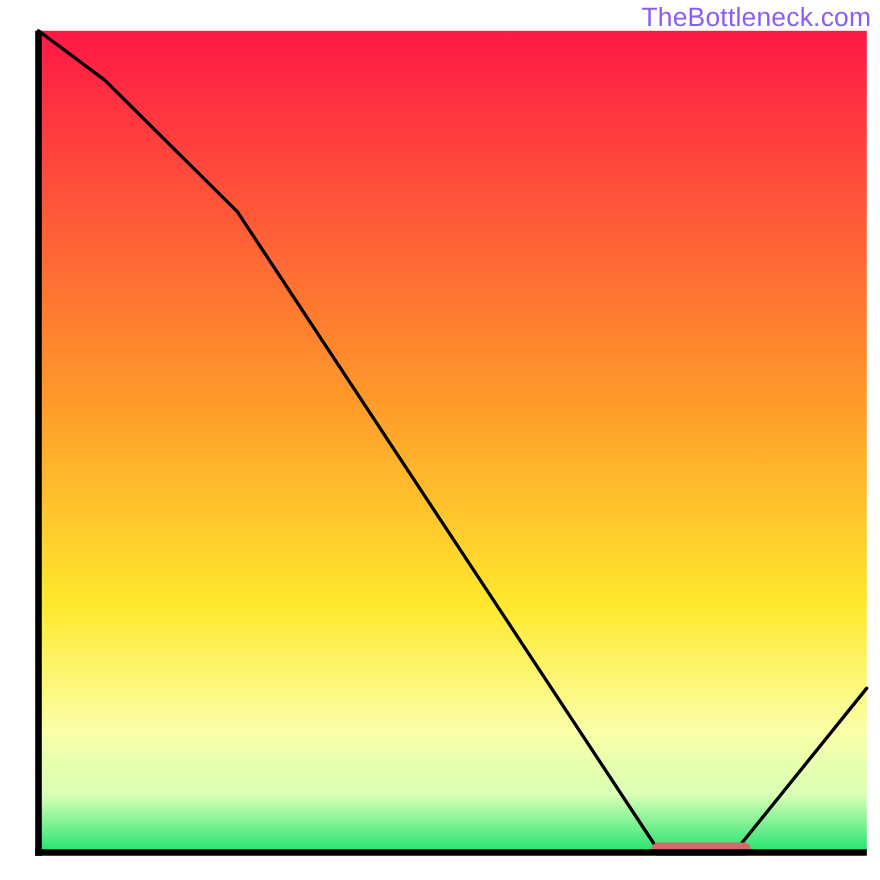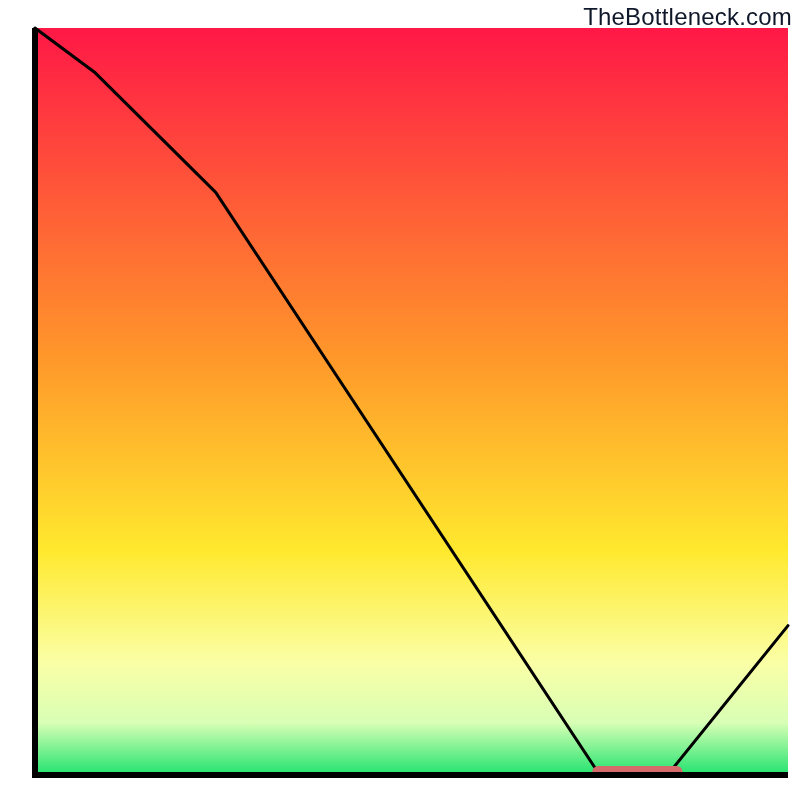--- a/index.html
+++ b/index.html
@@ -13,21 +13,21 @@
   }
   .container {
     position: relative;
     width: 800px;
     height: 800px;
   }
   .watermark {
     position: absolute;
     top: 3px;
     right: 8px;
-    color: #0f172a;
+    color: #8b5cf6;
     font-size: 24px;
     font-weight: 500;
     letter-spacing: 0.2px;
     z-index: 10;
     text-align: center;
   }
   svg.plot {
     position: absolute;
     top: 0;
     left: 0;

